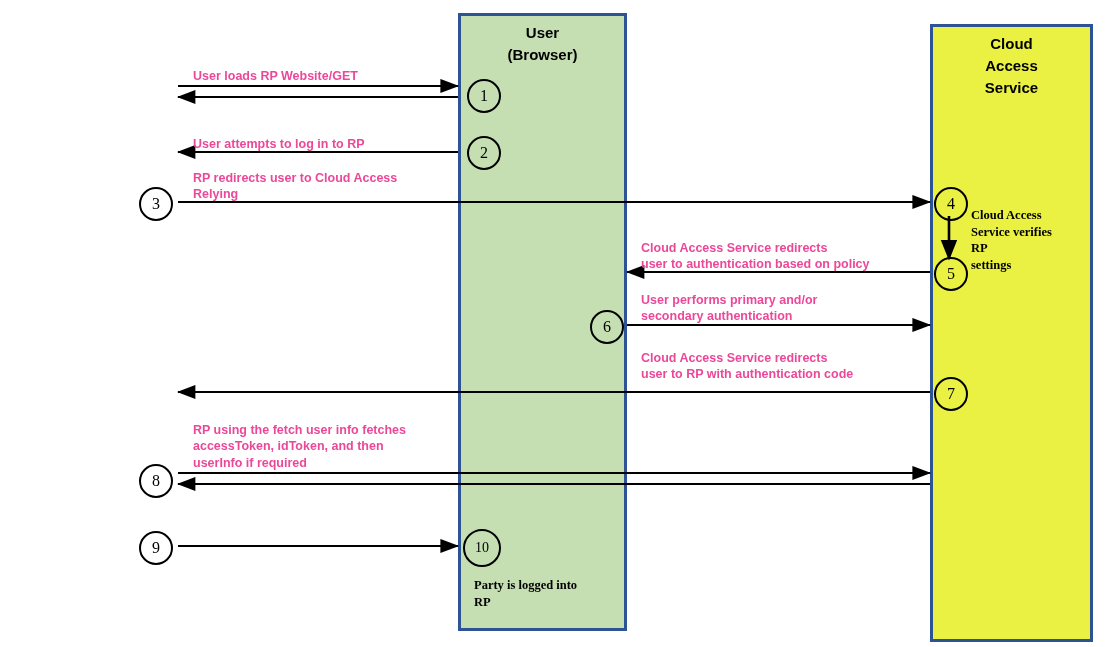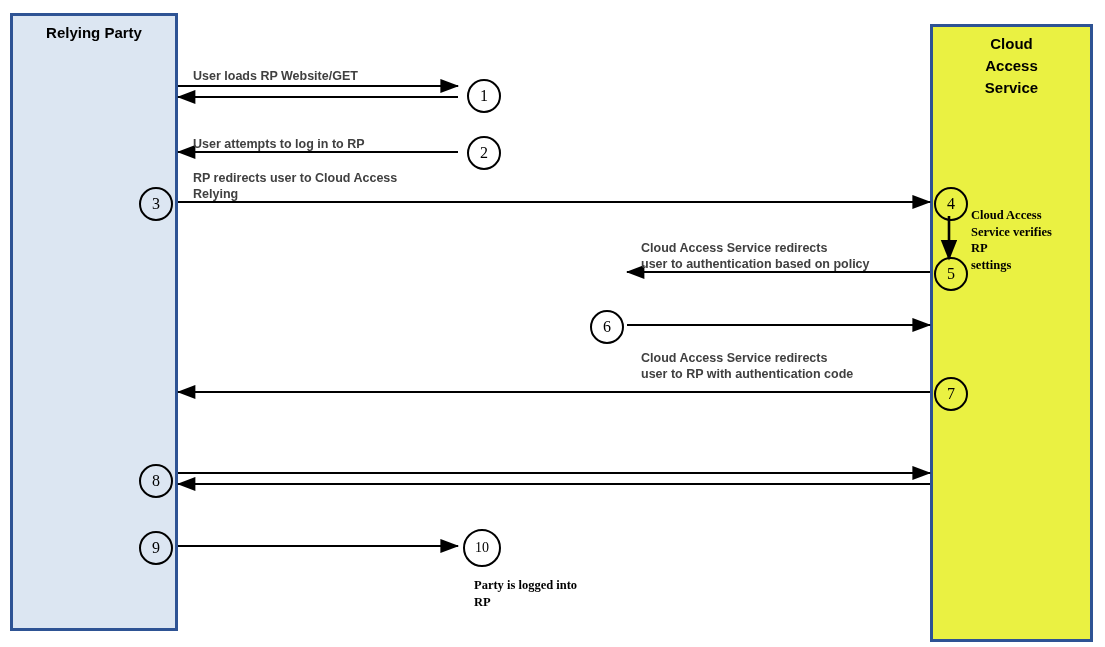--- a/index.html
+++ b/index.html
@@ -43,21 +43,21 @@
     top: 0;
     width: 1105px;
     height: 647px;
     z-index: 3;
     pointer-events: none;
   }
   .msg {
     position: absolute;
     font-weight: bold;
     font-size: 12.5px;
-    color: #404040;
+    color: #ec4899;
     line-height: 1.30;
     z-index: 4;
     white-space: pre-line;
   }
   .step {
     position: absolute;
     width: 30px;
     height: 30px;
     border: 2.2px solid #000000;
     border-radius: 50%;
@@ -70,24 +70,25 @@
     color: #000000;
     font-family: "Liberation Serif", serif;
   }
   .step.wide { width: 34px; height: 34px; font-size: 14px; }
 </style>
 </head>
 <body>
 
 <div id="canvas">
 
-  <div class="lane" style="left:10px; top:13px; width:168px; height:618px; background:#dce6f2;">
-    <div class="lane-title">Relying Party</div>
+
+  <div class="lane" style="left:458px; top:13px; width:169px; height:618px; background:#c5dfb3;">
+    <div class="lane-title" style="white-space:pre-line;">User
+(Browser)</div>
   </div>
-
 
   <div class="lane" style="left:930px; top:24px; width:163px; height:618px; background:#eaf142;">
     <div class="lane-title" style="white-space:pre-line;">Cloud
 Access
 Service</div>
   </div>
 
   <div class="lane-note" style="left:971px; top:207px; white-space:pre-line; z-index:6;">Cloud Access
 Service verifies
 RP
@@ -133,24 +134,29 @@
   <div class="msg" style="left:193px; top:68px;">User loads RP Website/GET</div>
 
   <div class="msg" style="left:193px; top:136px;">User attempts to log in to RP</div>
 
   <div class="msg" style="left:193px; top:170px;">RP redirects user to Cloud Access
 Relying</div>
 
   <div class="msg" style="left:641px; top:240px;">Cloud Access Service redirects
 user to authentication based on policy</div>
 
+  <div class="msg" style="left:641px; top:292px;">User performs primary and/or
+secondary authentication</div>
 
   <div class="msg" style="left:641px; top:350px;">Cloud Access Service redirects
 user to RP with authentication code</div>
 
+  <div class="msg" style="left:193px; top:422px;">RP using the fetch user info fetches
+accessToken, idToken, and then
+userInfo if required</div>
 
 
   <div class="step" style="left:467px; top:79px;">
     <span>1</span>
   </div>
 
   <div class="step" style="left:467px; top:136px;">
     <span>2</span>
   </div>
 

